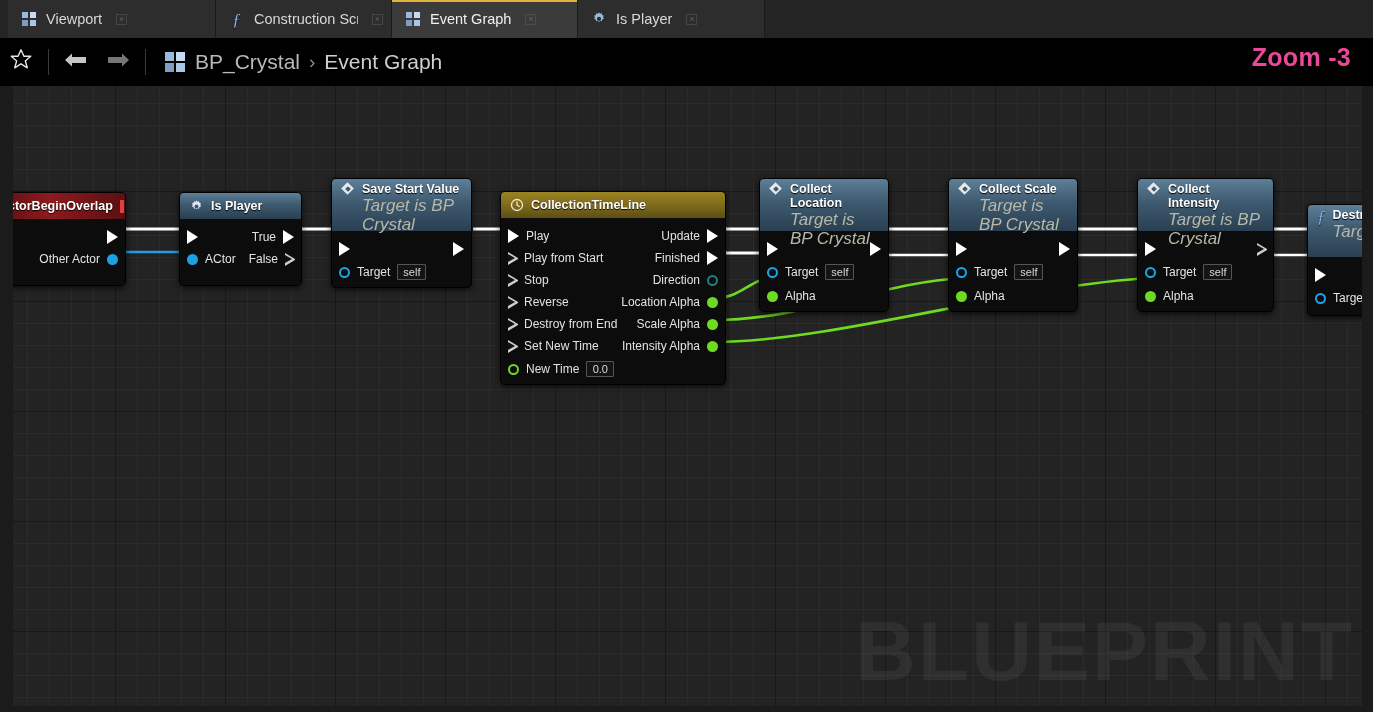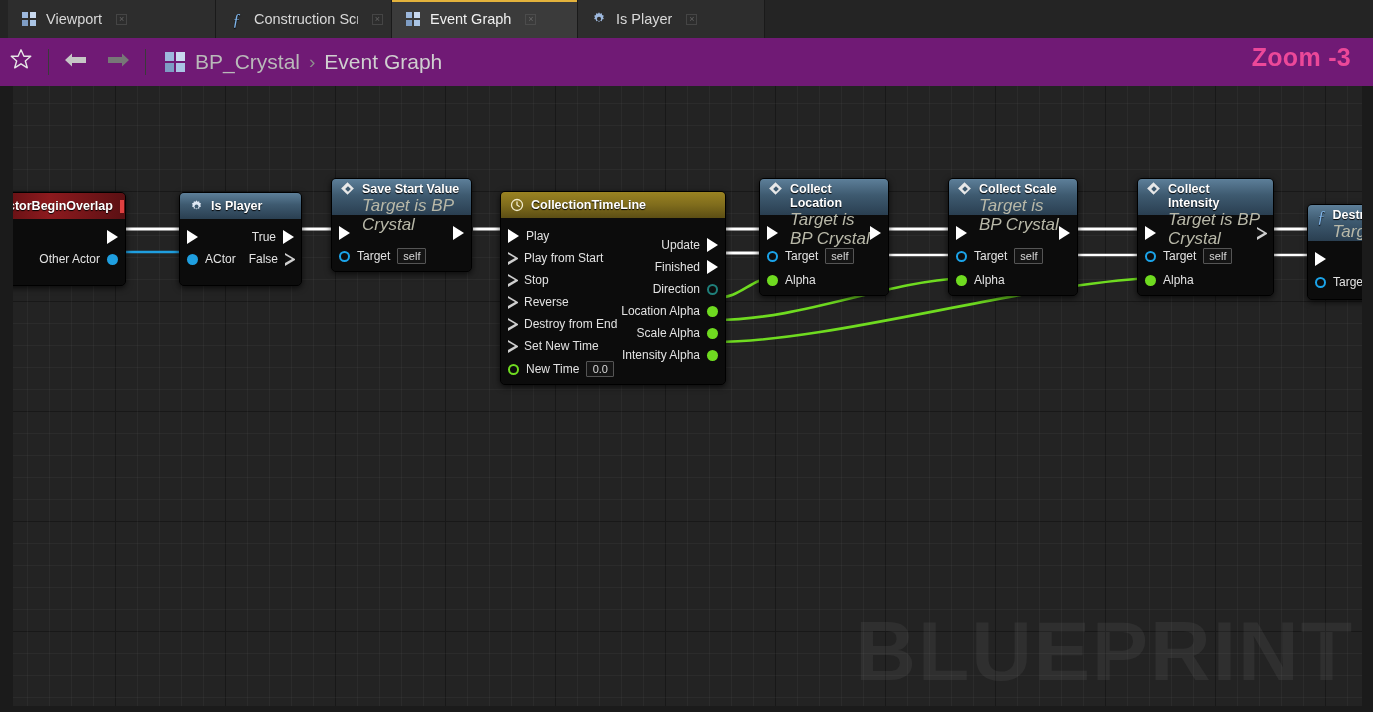--- a/index.html
+++ b/index.html
@@ -60,21 +60,21 @@
     position: absolute; width: 6px; height: 6px; background: #9db8dd; display: block;
   }
   .ic-grid i:nth-child(1) { left: 1px; top: 1px; }
   .ic-grid i:nth-child(2) { left: 9px; top: 1px; background: #c9d9ef; }
   .ic-grid i:nth-child(3) { left: 1px; top: 9px; background: #7e9cc4; }
   .ic-grid i:nth-child(4) { left: 9px; top: 9px; background: #aac4e4; }
 
   
   .toolbar {
     position: absolute; left: 0; top: 38px; width: 1373px; height: 48px;
-    background: #701a75;
+    background: #000000;
     display: flex; align-items: center;
   }
   .tb-btn {
     width: 42px; height: 40px; display: flex; align-items: center; justify-content: center;
   }
   .tb-sep { width: 1px; height: 26px; background: #3a3a3a; margin: 0 6px; }
   .crumb {
     display: flex; align-items: center; margin-left: 12px; gap: 9px;
     color: #b9b9b9; font-size: 21px;
   }
@@ -115,21 +115,21 @@
     border-radius: 5px;
     background: #101010;
     border: 1px solid #000;
     box-shadow: 0 2px 6px rgba(0,0,0,.7);
     overflow: hidden;
   }
   .node-hd {
     height: 26px; display: flex; align-items: center; padding: 0 9px;
     gap: 7px;
   }
-  .node-hd.two { height: 36px; align-items: flex-start; padding-top: 3px; }
+  .node-hd.two { height: 52px; align-items: flex-start; padding-top: 3px; }
   .hd-txt { display: flex; flex-direction: column; line-height: 1.12; }
   .hd-title { color: #fff; font-size: 12.5px; font-weight: bold; text-shadow: 0 1px 1px #000; }
   .hd-sub { color: #b8b8a8; font-size: 17px; font-style: italic; }
   .hd-blue {
     background: linear-gradient(to bottom, #5d7f99 0%, #3e5a70 45%, #2a3f51 100%);
   }
   .hd-red {
     background: linear-gradient(to right, #5e0f12 0%, #8d1a1e 40%, #5a1013 100%);
   }
   .hd-gold {
@@ -459,21 +459,21 @@
         </div>
         <div class="row tall">
           <div class="pin-l">
             <span class="dot green-o"></span>
             <span class="plbl">New Time</span>
             <span class="val">0.0</span>
           </div>
         </div>
       </div>
 
-      <div style="position:absolute; right:0; top:16px; width:140px;text-align:center;">
+      <div style="position:absolute; right:0; top:7px; width:140px;text-align:center;">
         <div class="row">
           <div class="pin-r">
             <span class="plbl">Update</span>
             <span class="exec"></span>
           </div>
         </div>
         <div class="row">
           <div class="pin-r">
             <span class="plbl">Finished</span>
             <span class="exec"></span>

